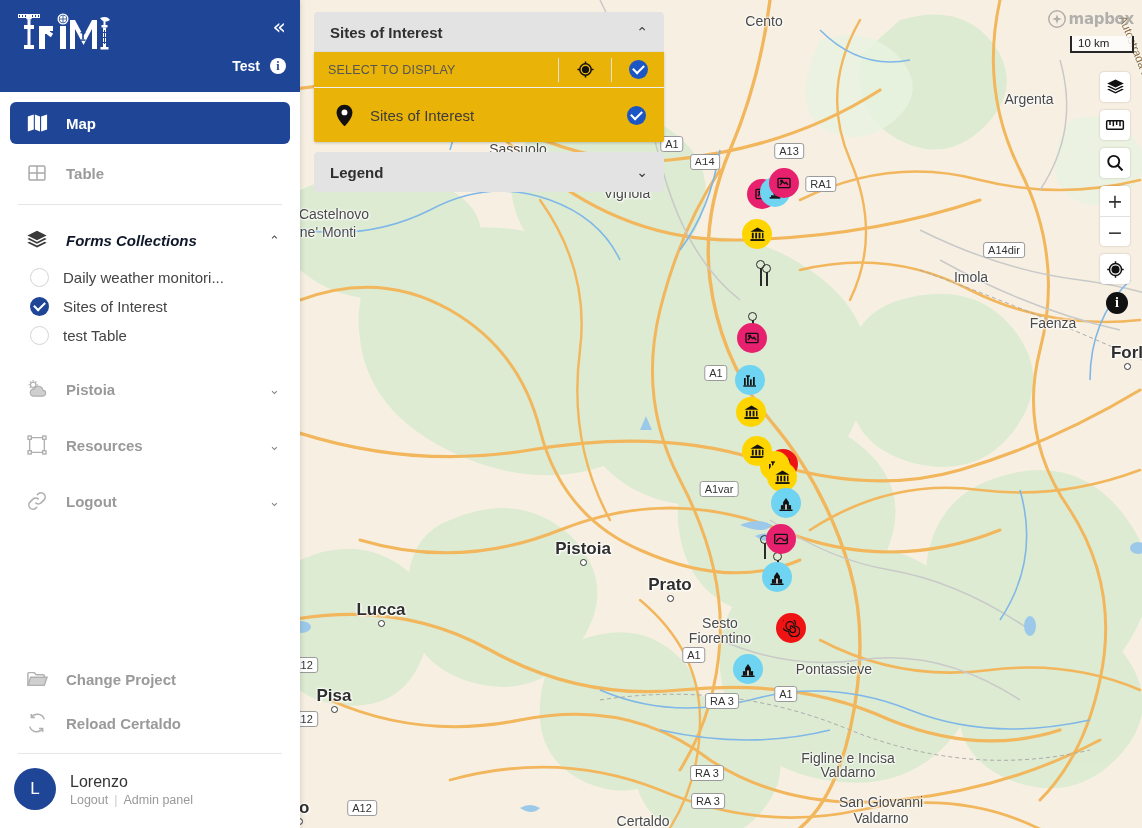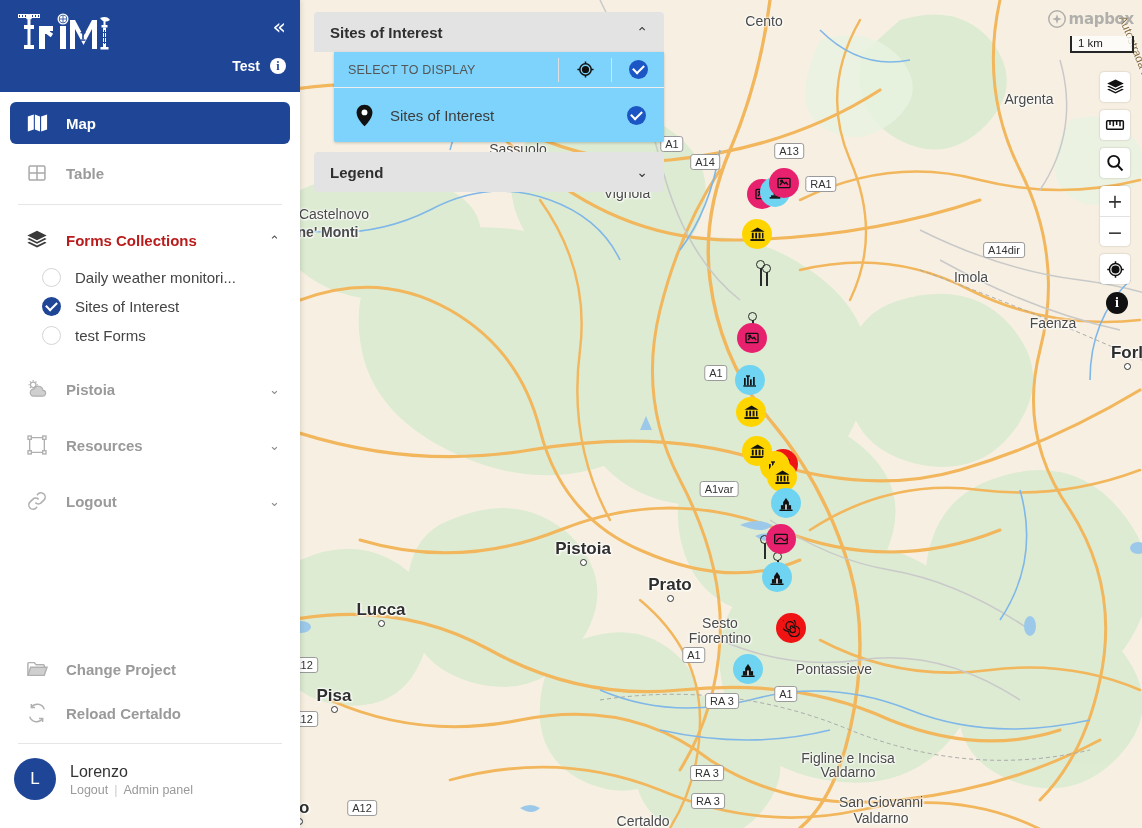--- a/index.html
+++ b/index.html
@@ -56,46 +56,46 @@
   .sb-divider { height:1px; background:#e6e6e6; margin: 10px 18px 0 18px; }
 
   .group {
     margin-top: 14px;
   }
   .group-head {
     display:flex; align-items:center; gap: 18px;
     padding: 10px 20px 10px 26px; cursor: pointer;
   }
   .group-head .glabel { font-size: 15px; font-weight: bold; flex: 1; }
-  .group-head.on .glabel { color: #b91c1c; }
+  .group-head.on .glabel { color: #0f172a; font-style: italic; }
   .group-head.off .glabel { color: #9a9a9a; }
   .chev { color:#555; font-size: 13px; font-family:"DejaVu Sans", sans-serif; }
   .chev.off { color:#8a8a8a; }
 
   .opt-list { padding: 2px 0 4px 0; }
   .opt {
     display:flex; align-items:center; gap: 14px;
-    padding: 5px 20px 5px 42px; cursor:pointer;
+    padding: 5px 20px 5px 30px; cursor:pointer;
   }
   .radio {
     width: 19px; height: 19px; border-radius: 50%;
     border: 1px solid #d5d5d5; background:#fff; flex:none;
   }
   .radio.checked {
     border: none; background: #1f4596;
     display:flex; align-items:center; justify-content:center;
   }
   .radio.checked::after {
     content:""; display:block; width: 9px; height: 5px;
     border-left: 2px solid #fff; border-bottom: 2px solid #fff;
     transform: rotate(-45deg) translate(1px,-1px);
   }
   .opt-label { font-size: 15px; color: #444; }
 
-  .sb-footer { flex: none; padding-bottom: 10px; }
+  .sb-footer { flex: none; padding-bottom: 0; }
   .foot-item {
     display:flex; align-items:center; gap: 18px;
     padding: 11px 20px 11px 26px; cursor:pointer;
     font-size: 15px; font-weight: bold; color: #9a9a9a;
   }
   .user-sep { height:1px; background:#e6e6e6; margin: 8px 18px 0 18px; }
   .user-row { display:flex; align-items:center; gap: 14px; padding: 14px 20px 18px 14px; }
   .avatar {
     width: 42px; height: 42px; border-radius:50%; background:#1f4596;
     color:#fff; display:flex; align-items:center; justify-content:center;
@@ -154,21 +154,21 @@
     position:absolute; left: 14px; top: 12px; width: 350px; z-index: 30;
   }
   .panel { width: 350px; margin-bottom: 10px; }
   .panel-head {
     background: #e3e3e3; height: 40px; border-radius: 4px 4px 0 0;
     display:flex; align-items:center; padding: 0 16px; cursor:pointer;
   }
   .panel-head.solo { border-radius: 4px; }
   .panel-title { font-size: 15px; font-weight:bold; color:#2f2f2f; flex:1; }
   .panel-chev { font-size: 14px; color:#3a3a3a; font-family:"DejaVu Sans", sans-serif; }
-  .panel-body { background:#7dd3fc; border-radius: 0 0 2px 2px; box-shadow: 0 1px 3px rgba(0,0,0,.2); margin-left: 20px; }
+  .panel-body { background:#eab308; border-radius: 0 0 2px 2px; box-shadow: 0 1px 3px rgba(0,0,0,.2); }
   .select-row {
     display:flex; align-items:center; height: 36px;
     border-bottom: 1px solid #eee;
   }
   .select-placeholder {
     flex:1; padding-left: 14px; font-size: 12.5px; color:#555;
     letter-spacing: .2px;
   }
   .sr-div { width:1px; height: 24px; background:#e0e0e0; }
   .sr-btn { width: 52px; display:flex; align-items:center; justify-content:center; cursor:pointer; }
@@ -331,21 +331,21 @@
           <div class="opt">
             <span class="radio"></span>
             <span class="opt-label">Daily weather monitori...</span>
           </div>
           <div class="opt">
             <span class="radio checked"></span>
             <span class="opt-label">Sites of Interest</span>
           </div>
           <div class="opt">
             <span class="radio"></span>
-            <span class="opt-label">test Forms</span>
+            <span class="opt-label">test Table</span>
           </div>
         </div>
       </div>
 
       <div class="group">
         <div class="group-head off">
           <span class="nav-ico">
             <svg width="23" height="22" viewBox="0 0 26 24" fill="none" stroke="#b0b0b0" stroke-width="1.4">
               <circle cx="8.5" cy="7" r="3.2"></circle>
               <path d="M8.5 1.4 V3 M8.5 11 V12.6 M2.9 7 H4.5 M12.5 7 H14.1
@@ -510,21 +510,21 @@
     </svg>
 
     <div class="hwy-name" style="left:828px; top:14px; transform:rotate(68deg); transform-origin:left top;">Autostrada Bologna-Padova</div>
 
     <div id="labels">
         <div class="map-label lbl-town" style="left: 464px; top: 21px; transform: translate(-50%, -50%);">Cento</div>
         <div class="map-label lbl-town" style="left: 729px; top: 99px; transform: translate(-50%, -50%);">Argenta</div>
         <div class="map-label lbl-town" style="left: 218px; top: 149px; transform: translate(-50%, -50%);">Sassuolo</div>
         <div class="map-label lbl-town" style="left: 327px; top: 193px; transform: translate(-50%, -50%);">Vignola</div>
         <div class="map-label lbl-town" style="left: 34px; top: 214px; transform: translate(-50%, -50%);">Castelnovo</div>
-        <div class="map-label lbl-town" style="left: 28px; top: 232px; transform: translate(-50%, -50%); font-weight: bold;">ne' Monti</div>
+        <div class="map-label lbl-town" style="left: 28px; top: 232px; transform: translate(-50%, -50%);">ne' Monti</div>
         <div class="map-label lbl-town" style="left: 671px; top: 277px; transform: translate(-50%, -50%);">Imola</div>
         <div class="map-label lbl-town" style="left: 753px; top: 323px; transform: translate(-50%, -50%);">Faenza</div>
         <div class="map-label lbl-city" style="left: 827px; top: 353px; transform: translate(-50%, -50%);">Forl</div>
         <div class="city-dot" style="left: 823.5px; top: 363px;"></div>
         <div class="map-label lbl-city" style="left: 283px; top: 549px; transform: translate(-50%, -50%);">Pistoia</div>
         <div class="city-dot" style="left: 279.5px; top: 559px;"></div>
         <div class="map-label lbl-city" style="left: 370px; top: 585px; transform: translate(-50%, -50%);">Prato</div>
         <div class="city-dot" style="left: 366.5px; top: 595px;"></div>
         <div class="map-label lbl-city" style="left: 81px; top: 610px; transform: translate(-50%, -50%);">Lucca</div>
         <div class="city-dot" style="left: 77.5px; top: 620px;"></div>
@@ -537,21 +537,21 @@
         <div class="map-label lbl-town" style="left: 548px; top: 772px; transform: translate(-50%, -50%);">Valdarno</div>
         <div class="map-label lbl-town" style="left: 581px; top: 802px; transform: translate(-50%, -50%);">San Giovanni</div>
         <div class="map-label lbl-town" style="left: 581px; top: 818px; transform: translate(-50%, -50%);">Valdarno</div>
         <div class="map-label lbl-town" style="left: 343px; top: 821px; transform: translate(-50%, -50%);">Certaldo</div>
         <div class="map-label lbl-city" style="left: -1px; top: 808px; transform: translate(-50%, -50%);">no</div>
         <div class="city-dot" style="left: -4.5px; top: 818px;"></div>
       </div>
 
     <div id="shields">
         <div class="shield" style="left: 372px; top: 144px; transform: translate(-50%, -50%);">A1</div>
-        <div class="shield" style="left: 405px; top: 162px; transform: translate(-50%, -50%);">A14</div>
+        <div class="shield" style="left: 405px; top: 162px; transform: translate(-50%, -50%); font-family: Liberation Mono, monospace;">A14</div>
         <div class="shield" style="left: 489px; top: 151px; transform: translate(-50%, -50%);">A13</div>
         <div class="shield" style="left: 521px; top: 184px; transform: translate(-50%, -50%);">RA1</div>
         <div class="shield" style="left: 704px; top: 250px; transform: translate(-50%, -50%);">A14dir</div>
         <div class="shield" style="left: 416px; top: 373px; transform: translate(-50%, -50%);">A1</div>
         <div class="shield" style="left: 419px; top: 489px; transform: translate(-50%, -50%);">A1var</div>
         <div class="shield" style="left: 3px; top: 665px; transform: translate(-50%, -50%);">A12</div>
         <div class="shield" style="left: 3px; top: 719px; transform: translate(-50%, -50%);">A12</div>
         <div class="shield" style="left: 394px; top: 655px; transform: translate(-50%, -50%);">A1</div>
         <div class="shield" style="left: 422px; top: 701px; transform: translate(-50%, -50%);">RA 3</div>
         <div class="shield" style="left: 486px; top: 694px; transform: translate(-50%, -50%);">A1</div>
@@ -745,21 +745,21 @@
       </div>
 
     <div class="mapbox-logo">
       <svg width="18" height="18" viewBox="0 0 24 24">
         <circle cx="12" cy="12" r="11" fill="none" stroke="#9a9a9a" stroke-width="2"></circle>
         <path d="M12 5.5 L13.6 10.4 L18.5 12 L13.6 13.6 L12 18.5 L10.4 13.6 L5.5 12 L10.4 10.4 Z" fill="#9a9a9a"></path>
       </svg>
       <span class="mb-text">mapbox</span>
     </div>
 
-    <div class="scalebar">1 km</div>
+    <div class="scalebar">10 km</div>
 
     <div class="ctrl-stack" style="top:72px;">
       <div class="ctrl-btn">
         <svg width="19" height="19" viewBox="0 0 24 24" fill="#111">
           <path d="M12 2 L22.5 7 L12 12 L1.5 7 Z"></path>
           <path d="M12 13.8 L3.8 9.7 L1.5 10.8 L12 15.8 L22.5 10.8 L20.2 9.7 Z"></path>
           <path d="M12 17.6 L3.8 13.5 L1.5 14.6 L12 19.6 L22.5 14.6 L20.2 13.5 Z"></path>
         </svg>
       </div>
       <div class="ctrl-btn">

